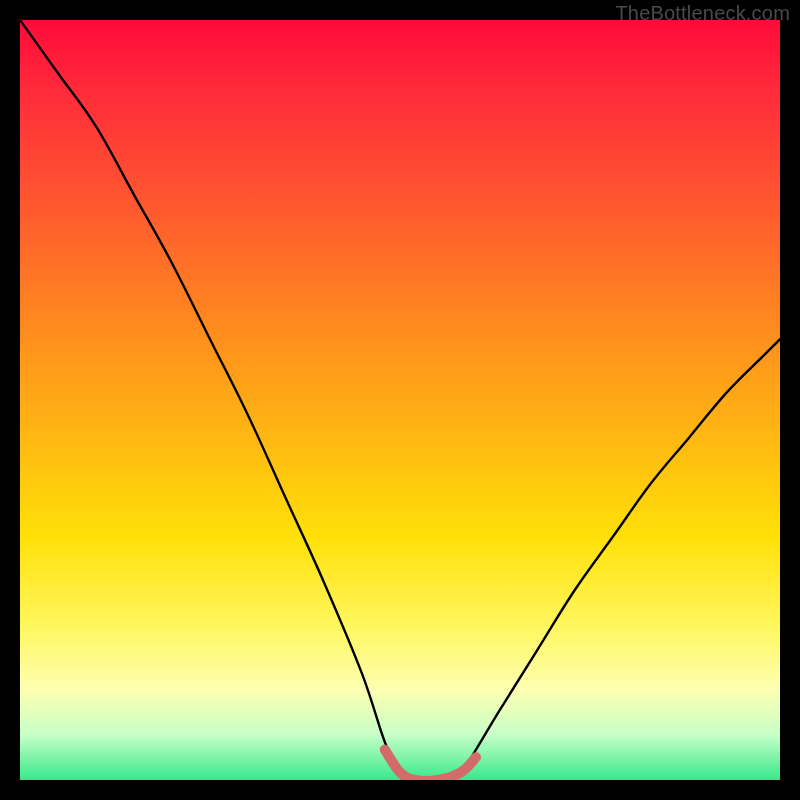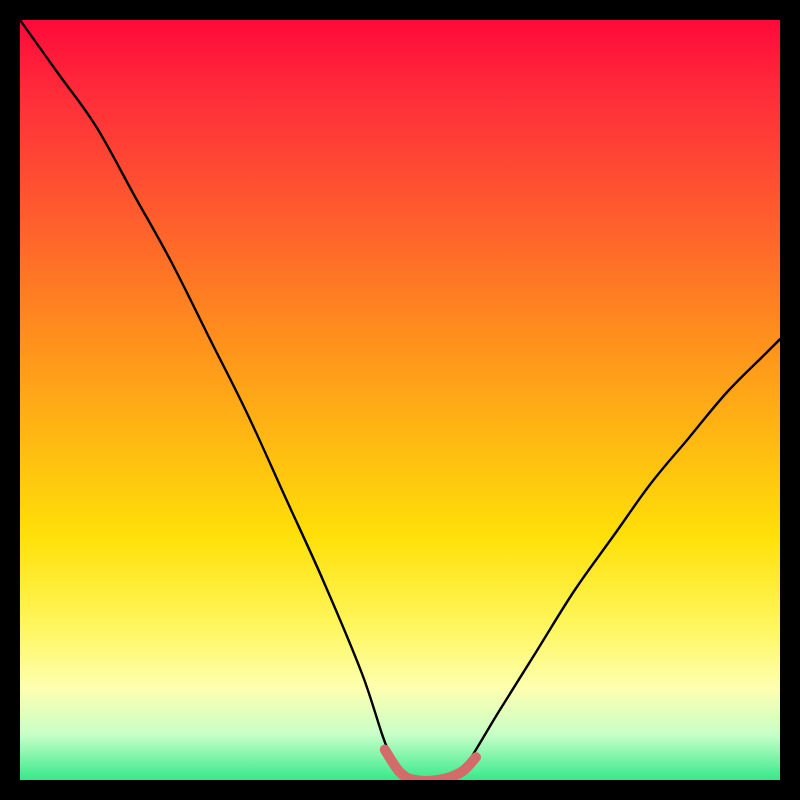--- a/index.html
+++ b/index.html
@@ -54,20 +54,21 @@
     font-weight: 500;
     letter-spacing: 0.2px;
     user-select: none;
   }
 </style>
 </head>
 <body>
 
 <div class="frame">
 
+  <div class="attribution">TheBottleneck.com</div>
 
   <div class="plot-area">
     <svg viewBox="0 0 760 760" preserveAspectRatio="none">
       <path id="curve-main" fill="none" stroke="#000000" stroke-width="2.4" stroke-linecap="round" stroke-linejoin="round" d="M 0.00 0.00 C 6.84 9.58, 24.32 34.05, 38.00 53.20 C 51.68 72.35, 62.32 84.51, 76.00 106.40 C 89.68 128.29, 100.32 150.18, 114.00 174.80 C 127.68 199.42, 138.32 217.21, 152.00 243.20 C 165.68 269.19, 176.32 291.84, 190.00 319.20 C 203.68 346.56, 214.32 366.47, 228.00 395.20 C 241.68 423.93, 252.32 448.70, 266.00 478.80 C 279.68 508.90, 290.32 530.94, 304.00 562.40 C 317.68 593.86, 331.06 624.87, 342.00 653.60 C 352.94 682.33, 357.96 704.22, 364.80 722.00 C 371.64 739.78, 374.53 745.56, 380.00 752.40 C 385.47 759.24, 388.36 758.63, 395.20 760.00 C 402.04 761.37, 409.79 761.37, 418.00 760.00 C 426.21 758.63, 433.96 757.87, 440.80 752.40 C 447.64 746.93, 449.16 740.54, 456.00 729.60 C 462.84 718.66, 467.86 709.38, 478.80 691.60 C 489.74 673.82, 503.12 652.69, 516.80 630.80 C 530.48 608.91, 541.12 590.52, 554.80 570.00 C 568.48 549.48, 579.12 535.95, 592.80 516.80 C 606.48 497.65, 617.12 481.38, 630.80 463.60 C 644.48 445.82, 655.12 434.42, 668.80 418.00 C 682.48 401.58, 693.12 387.45, 706.80 372.40 C 720.48 357.35, 735.22 343.98, 744.80 334.40 C 754.38 324.82, 757.26 321.94, 760.00 319.20"></path>
       <path id="curve-band" fill="none" stroke="#d46b6b" stroke-width="10" stroke-linecap="round" stroke-linejoin="round" d="M 364.80 729.60 C 367.54 733.70, 374.53 746.93, 380.00 752.40 C 385.47 757.87, 388.36 758.63, 395.20 760.00 C 402.04 761.37, 409.79 761.37, 418.00 760.00 C 426.21 758.63, 433.96 756.50, 440.80 752.40 C 447.64 748.30, 453.26 739.94, 456.00 737.20"></path>
     </svg>
   </div>
 
 </div>
 

